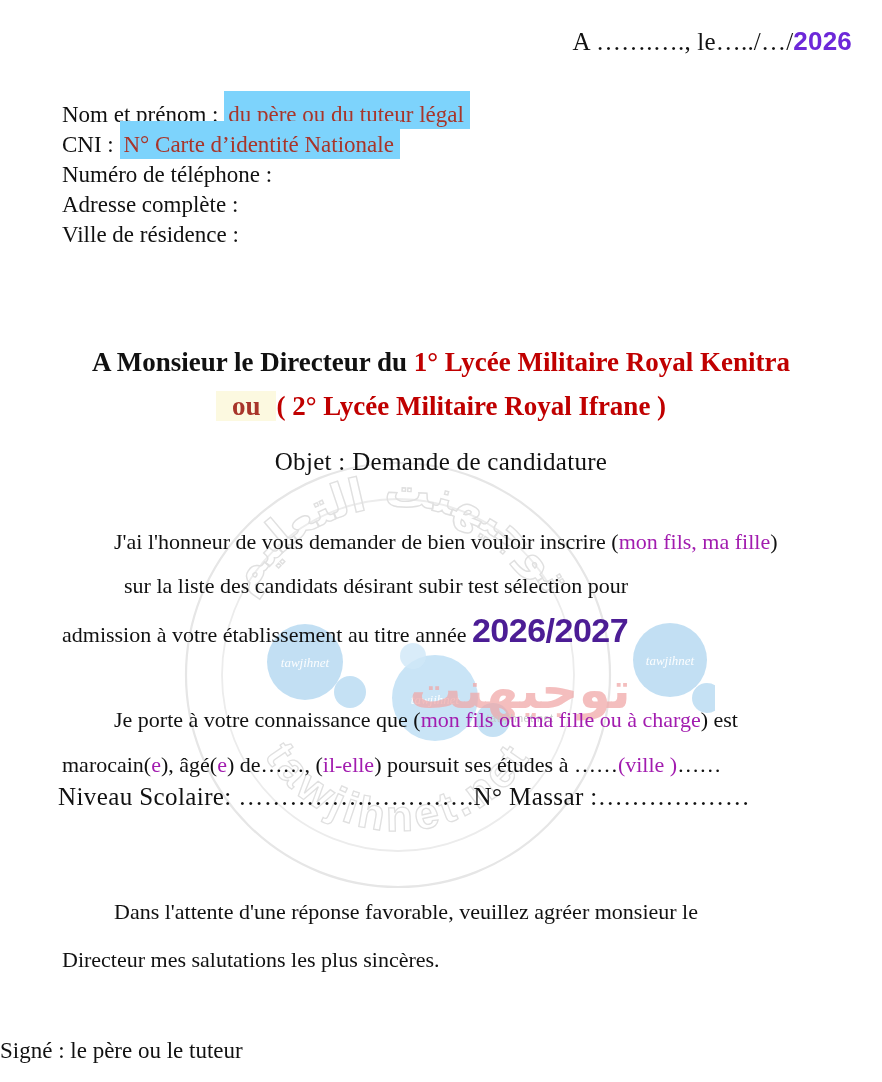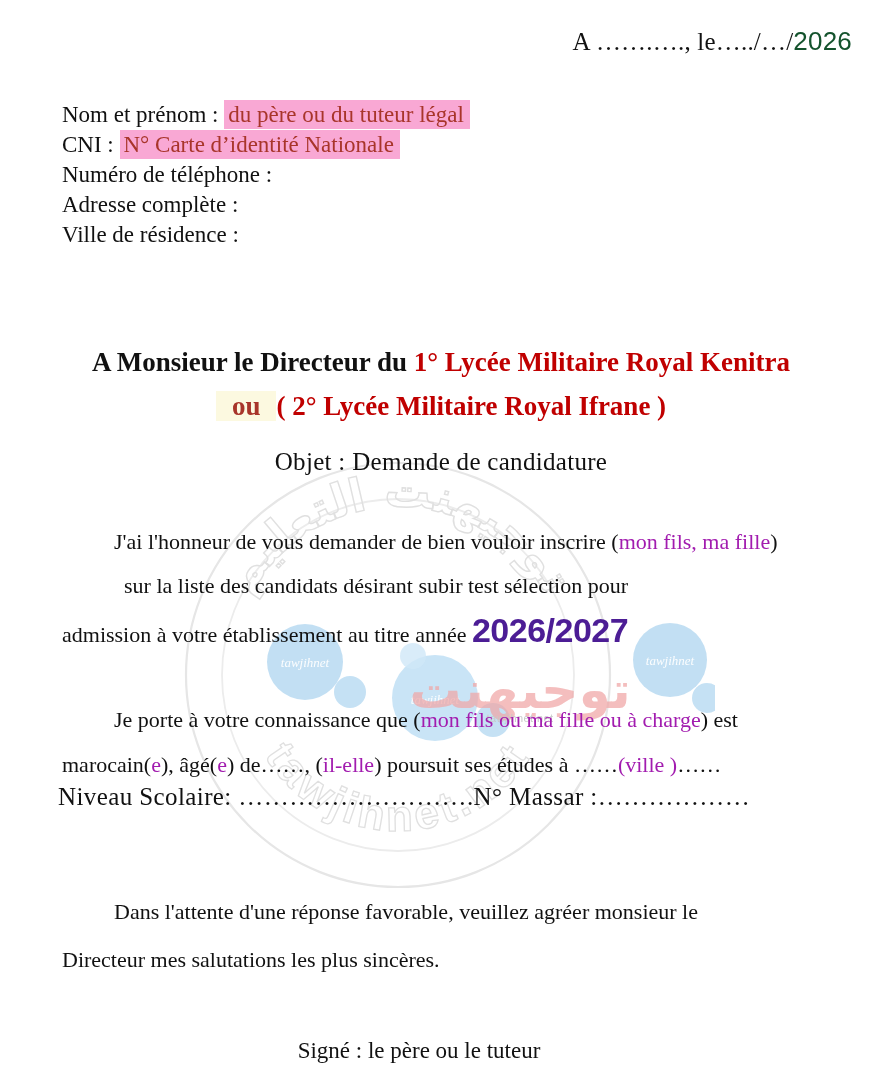--- a/index.html
+++ b/index.html
@@ -84,37 +84,37 @@
   .date-line {
     left: 0; right: 30px;
     top: 26px;
     text-align: right;
     font-size: 25px;
     letter-spacing: .2px;
     white-space: nowrap;
   }
   .date-line .yr {
     font-family: "Liberation Sans", "DejaVu Sans", sans-serif;
-    font-weight: normal;
+    font-weight: bold;
     font-size: 26px;
-    color: #14532d;
+    color: #6d28d9;
   }
 
   
   .sender {
     left: 62px;
     top: 100px;
     font-size: 23px;
     line-height: 30px;
     white-space: nowrap;
   }
   .sender .row { display: block; height: 30px; }
   .hl {
-    background: #f9a8d4;
-    padding: 2px 6px 2px 4px;
+    background: #7dd3fc;
+    padding: 11px 6px 2px 4px;
   }
   .red { color: #a21caf; }
   .red-b { color: #c00000; }
   .brown-red { color: #a8352a; }
 
   
   .addressee {
     left: 0; right: 0;
     top: 340px;
     text-align: center;
@@ -175,21 +175,21 @@
     width: 800px;
     top: 888px;
     font-size: 22px;
     line-height: 48px;
   }
   .body-3 .ln { display: block; white-space: nowrap; }
 
   .signature {
     left: 0; right: 44px;
     top: 1038px;
-    text-align: center;
+    text-align: left;
     font-size: 23px;
     white-space: nowrap;
   }
 </style>
 </head>
 <body>
 
 <div class="page">
 
   <div class="watermark">

